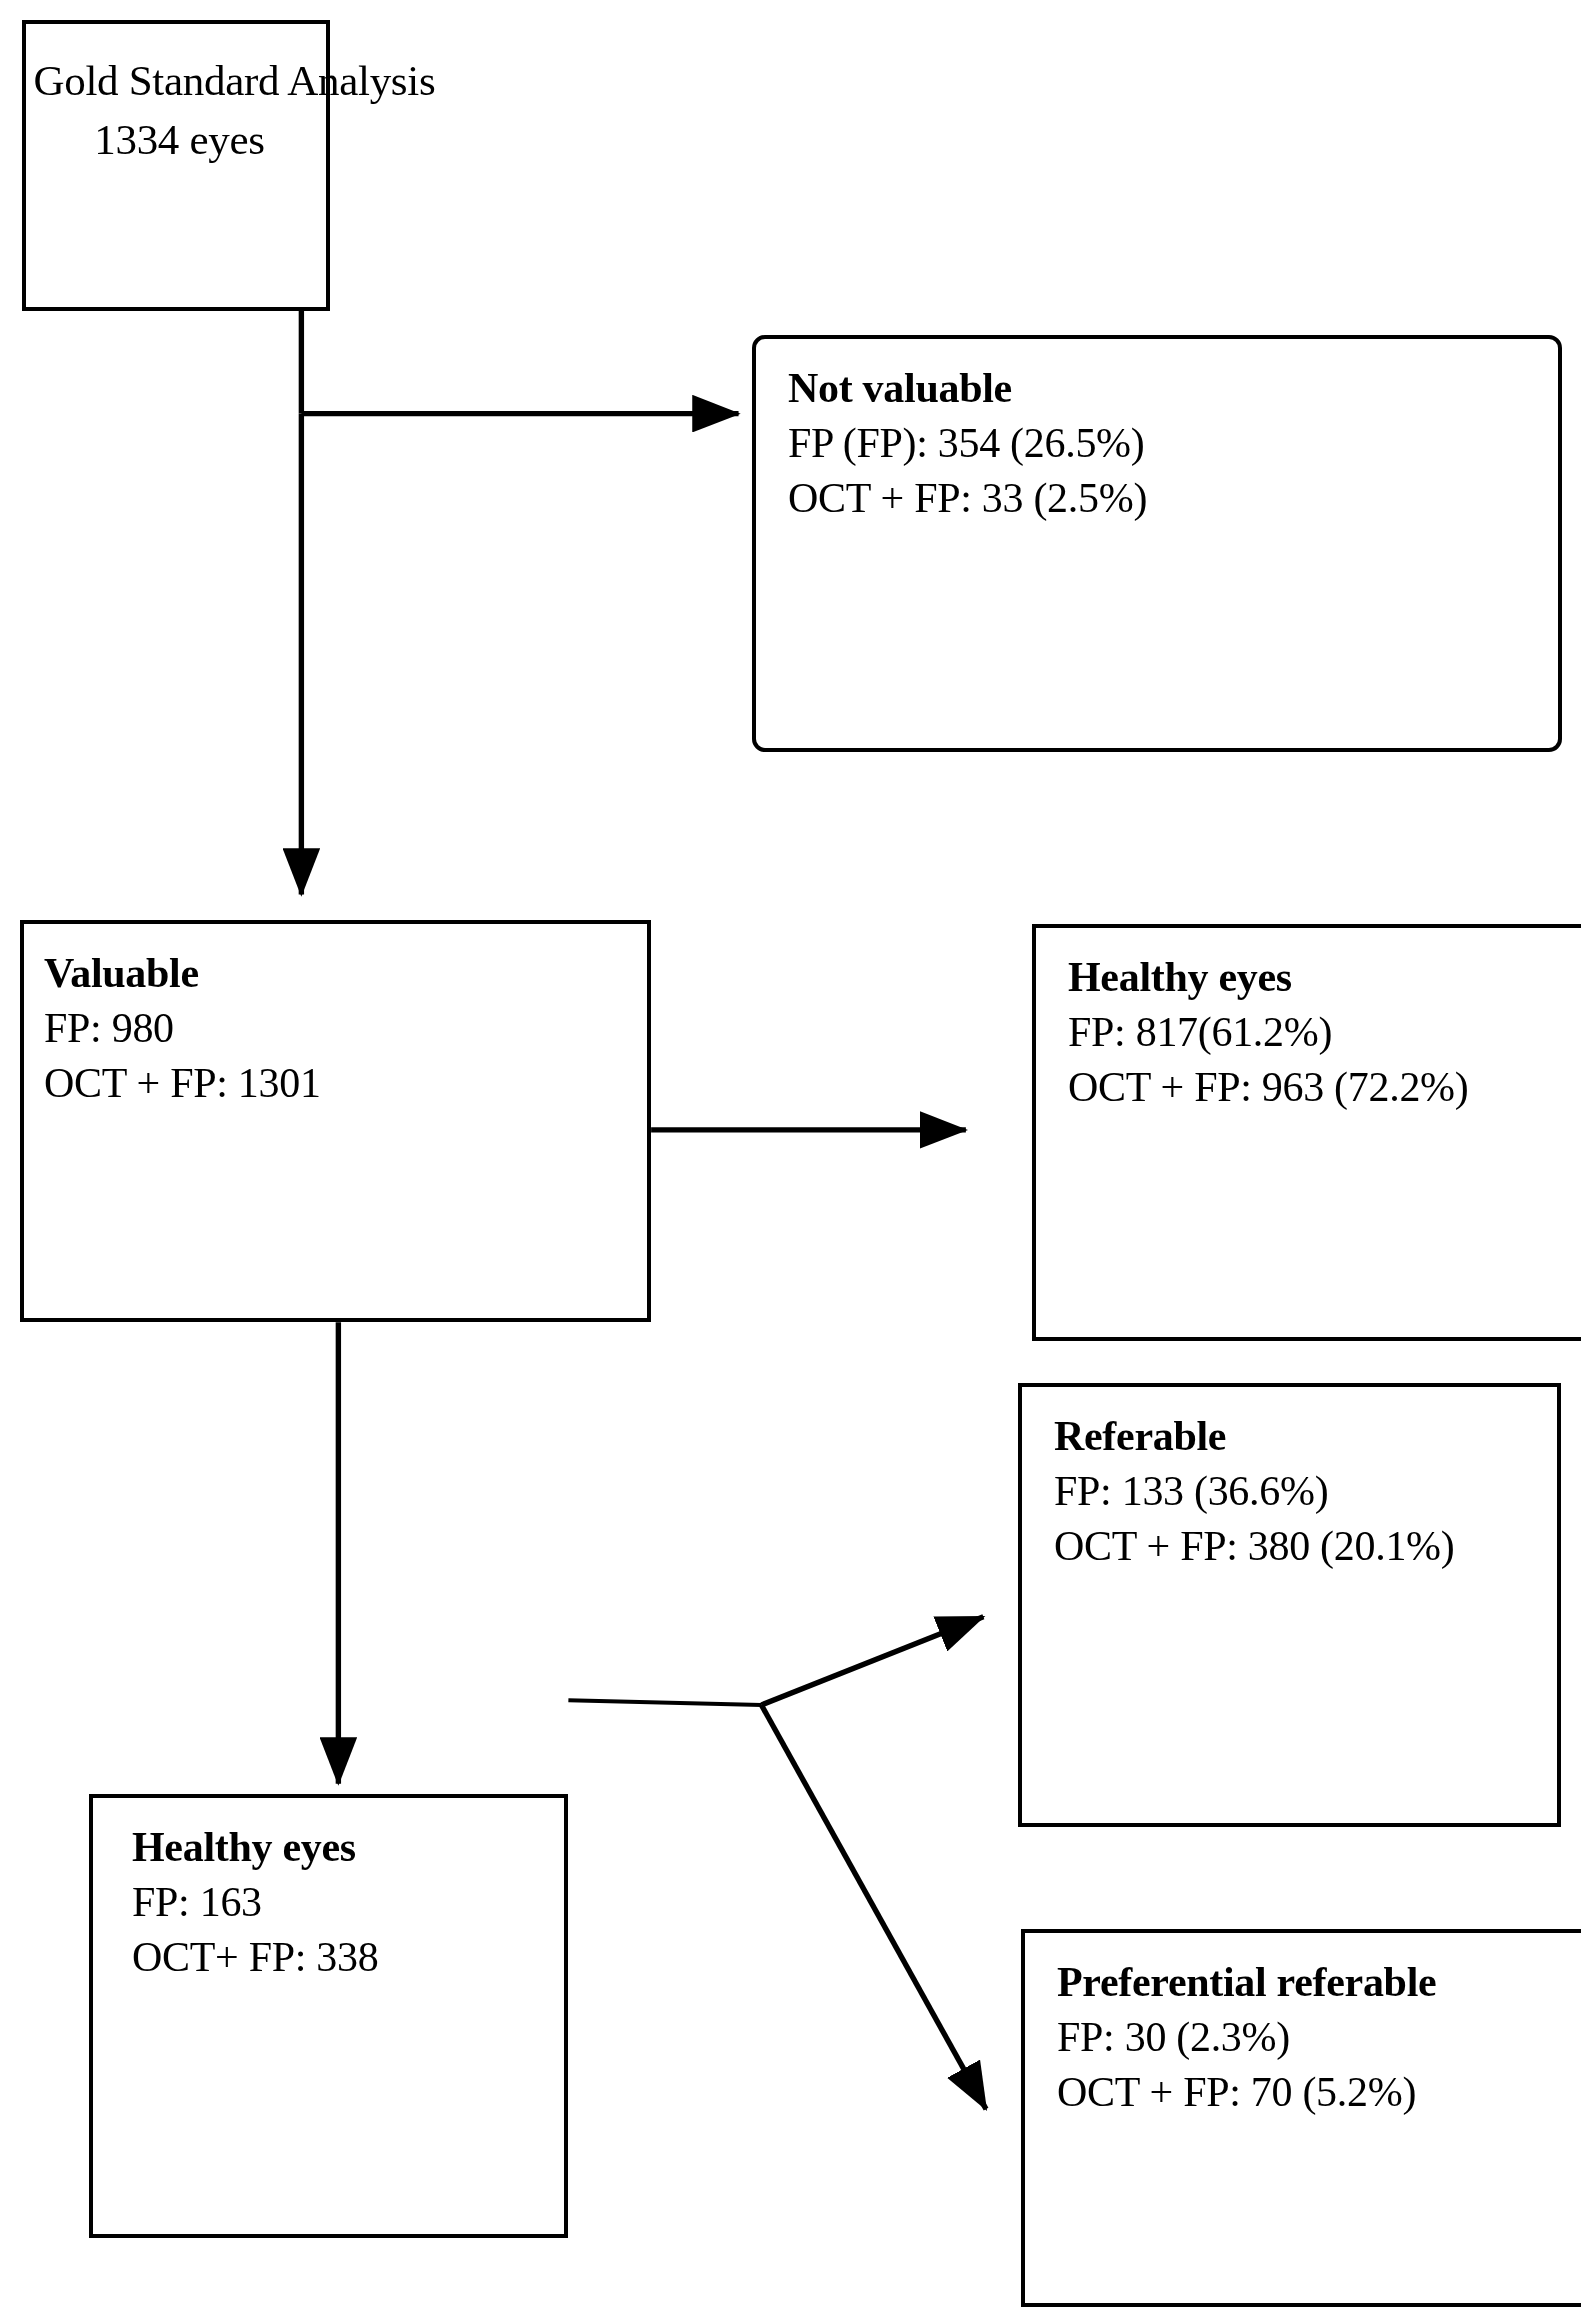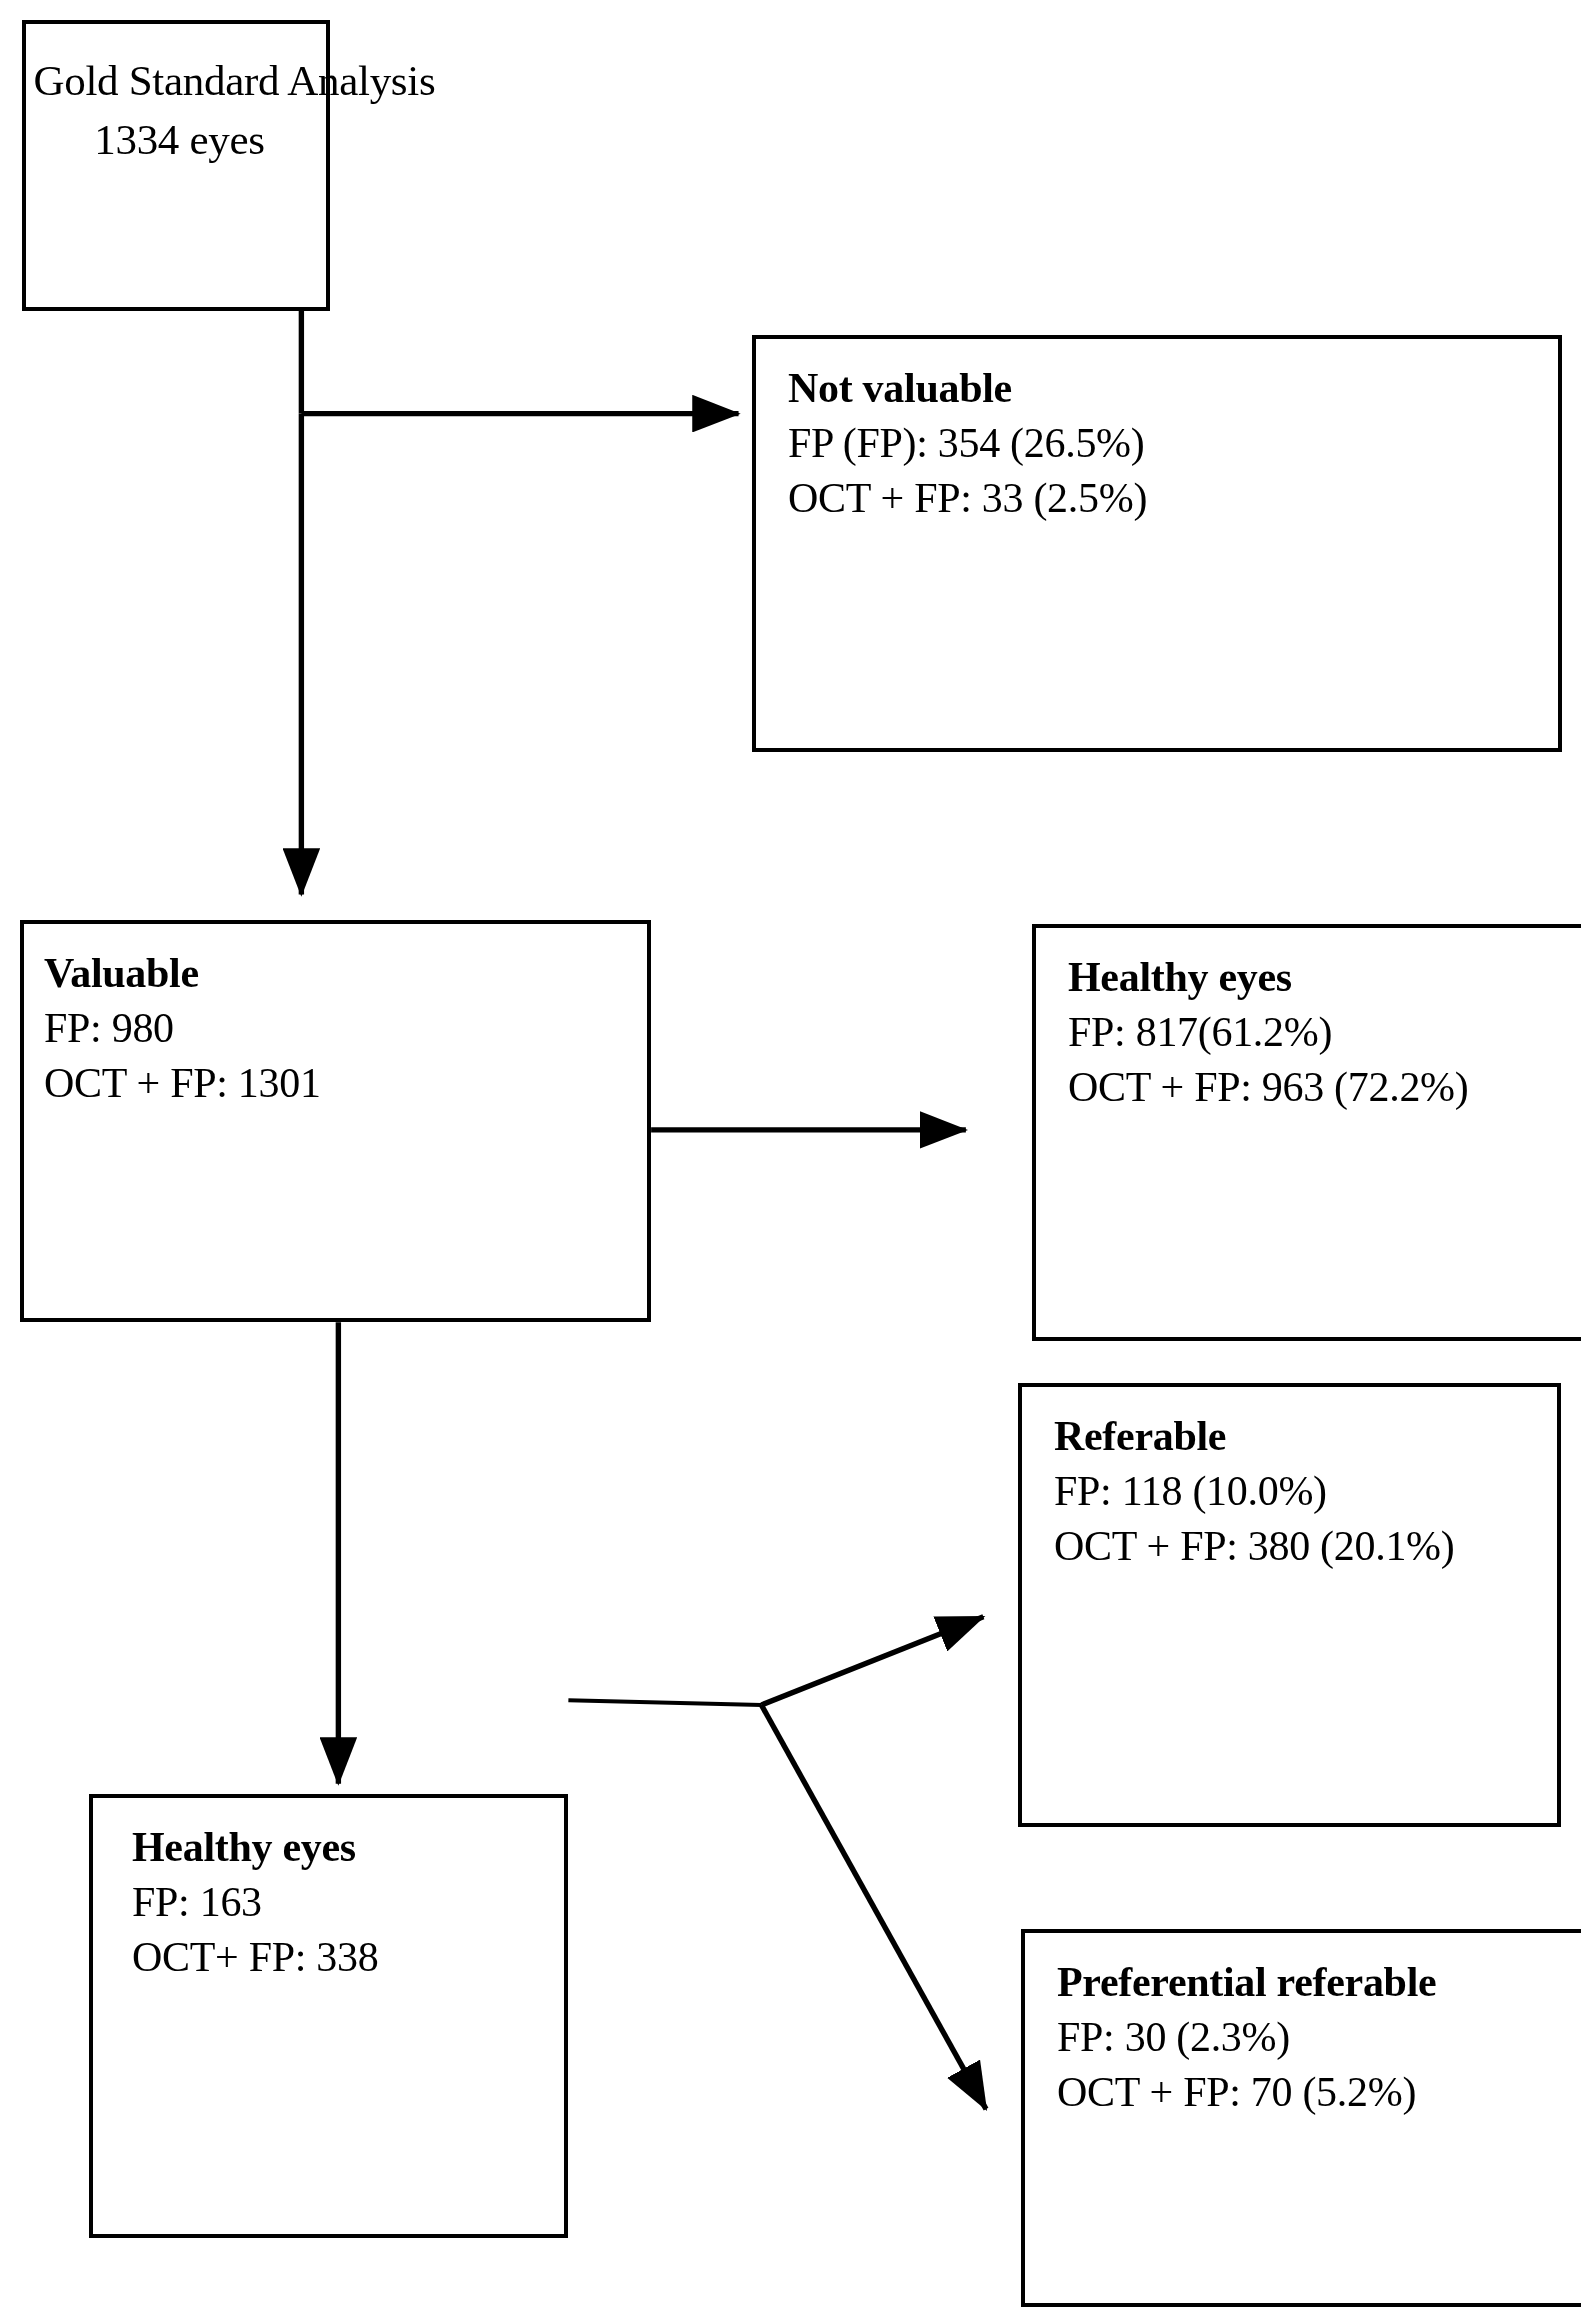--- a/index.html
+++ b/index.html
@@ -109,21 +109,21 @@
     </g>
   </svg>
 
   <div class="node-box node-root" style="left:21.5px; top:20px; width:308px; height:291px;">
     <div class="node-inner">
       <div class="node-line">Gold Standard  Analysis</div>
       <div class="node-line">1334 eyes</div>
     </div>
   </div>
 
-  <div class="node-box" style="left:752px; top:335px; width:810px; height:417px;">
+  <div class="node-box" style="left:752px; top:335px; width:810px; height:417px;border-radius:13px;">
     <div class="node-inner">
       <div class="node-title">Not valuable</div>
       <div class="node-line">FP (FP): 354 (26.5%)</div>
       <div class="node-line">OCT + FP: 33 (2.5%)</div>
     </div>
   </div>
 
   <div class="node-box" style="left:20px; top:920px; width:631px; height:402px;padding-left:34px;">
     <div class="node-inner" style="left:20px;">
       <div class="node-title">Valuable</div>
@@ -136,21 +136,21 @@
     <div class="node-inner">
       <div class="node-title">Healthy eyes</div>
       <div class="node-line">FP: 817(61.2%)</div>
       <div class="node-line">OCT + FP: 963 (72.2%)</div>
     </div>
   </div>
 
   <div class="node-box" style="left:1018px; top:1372px; width:543px; height:444px;margin-top:11px;">
     <div class="node-inner">
       <div class="node-title">Referable</div>
-      <div class="node-line">FP: 118 (10.0%)</div>
+      <div class="node-line">FP: 133 (36.6%)</div>
       <div class="node-line">OCT + FP: 380 (20.1%)</div>
     </div>
   </div>
 
   <div class="node-box" style="left:89px; top:1794px; width:479px; height:444px;">
     <div class="node-inner" style="left:39px;">
       <div class="node-title">Healthy eyes</div>
       <div class="node-line">FP: 163</div>
       <div class="node-line">OCT+ FP: 338</div>
     </div>

